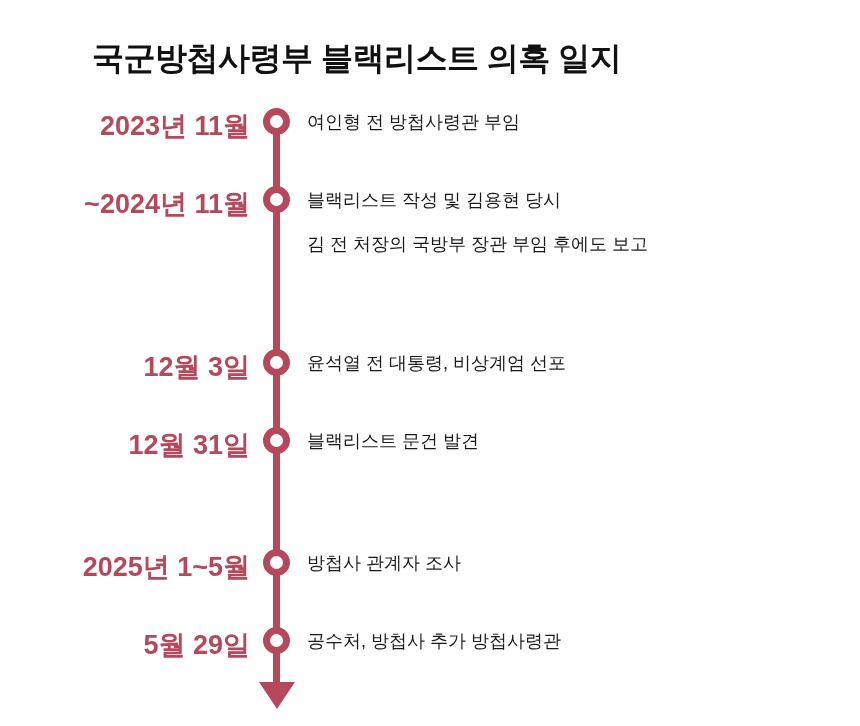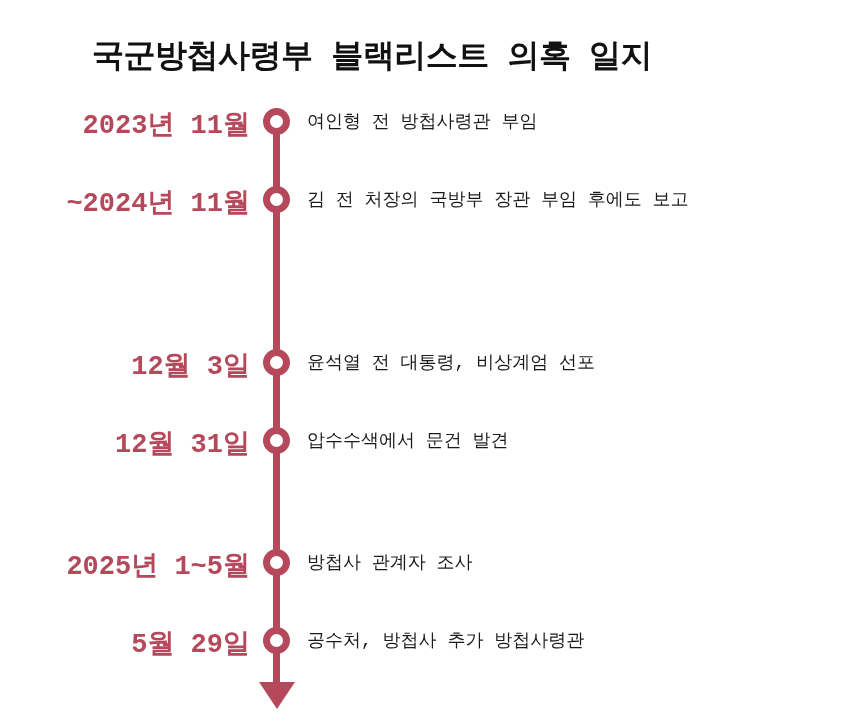--- a/index.html
+++ b/index.html
@@ -1,21 +1,21 @@
 <!DOCTYPE html>
 <html><head>
 <meta charset="utf-8">
 <style>
   html, body { margin: 0; padding: 0; background: #ffffff; }
   .canvas {
     position: relative;
     width: 860px;
     height: 726px;
     background: #ffffff;
-    font-family: Liberation Mono, monospace;
+    font-family: Liberation Sans, sans-serif;
     overflow: hidden;
   }
   .title {
     position: absolute;
     left: 92px;
     top: 38px;
     font-size: 32px;
     line-height: 40px;
     font-weight: bold;
     color: #111111;
@@ -106,37 +106,38 @@
     <div class="marker"></div>
     <div class="event">
       <div class="event-line">여인형 전 방첩사령관 부임</div>
     </div>
   </div>
 
   <div class="row row-1">
     <div class="date">~2024년 11월</div>
     <div class="marker"></div>
     <div class="event">
+      <div class="event-line">블랙리스트 작성 및 김용현 당시</div>
       <div class="event-line">김 전 처장의 국방부 장관 부임 후에도 보고</div>
     </div>
   </div>
 
   <div class="row row-2">
     <div class="date">12월 3일</div>
     <div class="marker"></div>
     <div class="event">
       <div class="event-line">윤석열 전 대통령, 비상계엄 선포</div>
     </div>
   </div>
 
   <div class="row row-3">
     <div class="date">12월 31일</div>
     <div class="marker"></div>
     <div class="event">
-      <div class="event-line">압수수색에서 문건 발견</div>
+      <div class="event-line">블랙리스트 문건 발견</div>
     </div>
   </div>
 
   <div class="row row-4">
     <div class="date">2025년 1~5월</div>
     <div class="marker"></div>
     <div class="event">
       <div class="event-line">방첩사 관계자 조사</div>
     </div>
   </div>

